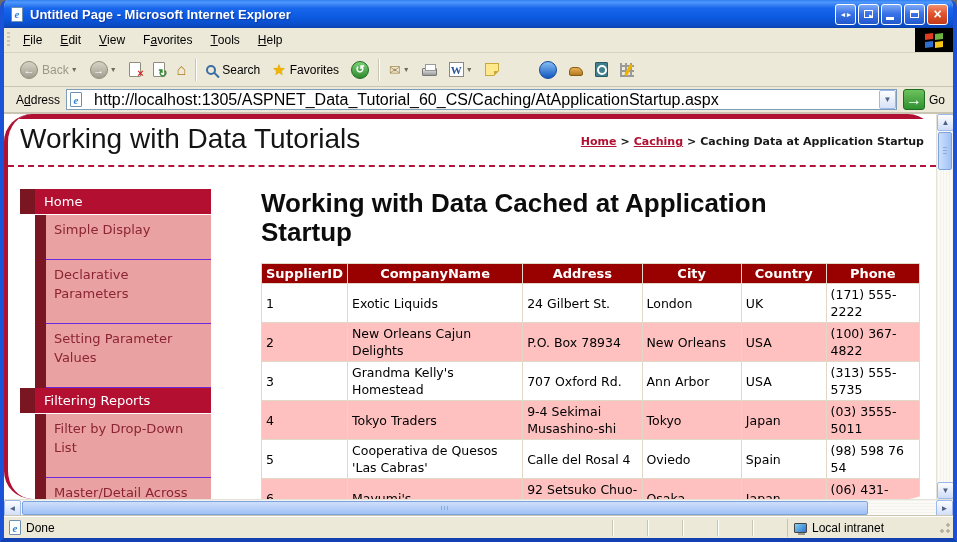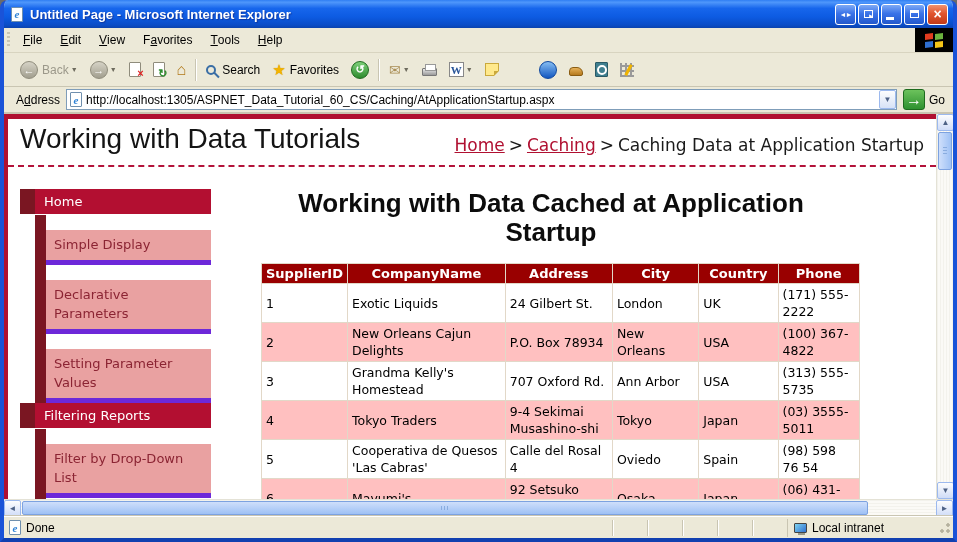--- a/index.html
+++ b/index.html
@@ -78,52 +78,52 @@
   .gridi{ width:14px; height:14px; background:
       repeating-linear-gradient(0deg,#9a9a9a 0 2px,transparent 2px 5px),
       repeating-linear-gradient(90deg,#9a9a9a 0 2px,transparent 2px 5px); position:relative; }
   .gridi::after{ content:""; position:absolute; width:3px; height:12px; background:#f0b400; transform:rotate(28deg); left:7px; top:1px; }
   .tgap{ width:28px; }
 
   
   .addressbar{ height:27px; flex:0 0 27px; display:flex; align-items:center; background:#ece9d8; border-bottom:2px solid #c9c5b2; padding-right:4px; }
   .addr-label{ font-size:12px; color:#000; margin:0 6px 0 2px; }
   .addr-field{ flex:1; height:21px; background:#fff; border:1px solid #7f9db9; display:flex; align-items:center; padding-left:3px; }
-  .addr-url{ flex:1; font-size:12px; color:#000; margin-left:4px; white-space:nowrap; overflow:hidden; }
+  .addr-url{ flex:1; font-size:16px; color:#000; margin-left:12px; white-space:nowrap; overflow:hidden; }
   .addr-drop{ width:17px; height:19px; background:linear-gradient(180deg,#fdfdfd,#d7e2f7); border:1px solid #9cb9ee; border-radius:2px; display:flex; align-items:center; justify-content:center; font-size:8px; color:#4d6185; cursor:pointer; }
   .gobtn{ width:22px; height:21px; margin:0 4px 0 6px; border-radius:3px; border:1px solid #1e6b1e;
     background:linear-gradient(180deg,#6cc25c,#2e9130); color:#fff; font-weight:bold; display:flex; align-items:center; justify-content:center; cursor:pointer; }
   .golabel{ font-size:12px; color:#000; margin-right:4px; cursor:pointer; }
 
   
   .content{ flex:1; position:relative; background:#fff; overflow:hidden; }
-  .page{ position:absolute; left:0; top:0; right:17px; bottom:0; overflow:hidden; background:#fff; border-left:4px solid #b01031; font-family:"DejaVu Sans",sans-serif; }
+  .page{ position:absolute; left:0; top:0; right:17px; bottom:0; overflow:hidden; background:#fff; border-left:4px solid #b01031; font-family:"DejaVu Sans",sans-serif;border-radius:28px; }
   .redbar{ height:5px; background:#b01031; }
   .pg-header{ display:flex; justify-content:space-between; padding:4px 12px 10px 12px; border-bottom:2px dashed #b3123a; }
   .site-title{ font-family:"Liberation Sans",sans-serif; font-size:28px; font-weight:400; color:#141414; letter-spacing:0; }
-  .breadcrumb{ margin-top:12px; font-size:17px; font-weight:normal; color:#1a1a1a; white-space:nowrap; }
+  .breadcrumb{ margin-top:12px; font-size:11px; font-weight:bold; color:#1a1a1a; white-space:nowrap; }
   .breadcrumb a{ color:#b01031; text-decoration:underline; cursor:pointer; }
   .breadcrumb .sep{ margin:0 4px; }
 
   .pg-body{ display:flex; padding:22px 0 0 12px; }
 
   
   .sidebar{ width:191px; flex:0 0 191px; }
   .side-top{ display:flex; height:25px; margin-bottom:1px; cursor:pointer; }
   .side-top .notch{ width:15px; background:#7a1622; }
   .side-top .bar{ flex:1; background:#b30f31; color:#fff; display:flex; align-items:center; padding-left:9px; font-size:13px; }
   .side-sub{ display:flex; margin-left:15px; cursor:pointer; }
   .side-sub .stripe{ width:11px; background:#7a1622; }
-  .side-sub .bar{ flex:1; background:#e9a1a1; color:#8b2433; padding:5px 8px 6px 8px; font-size:13px; line-height:19px; border-bottom:5px solid #6d28d9;margin-top:15px; }
+  .side-sub .bar{ flex:1; background:#e9a1a1; color:#8b2433; padding:5px 8px 20px 8px; font-size:13px; line-height:19px; border-bottom:1px solid #6d28d9; }
   .side-sub:first-of-type .bar{ border-top:1px solid #b30f31; }
 
   
   .main{ margin-left:50px; width:662px; }
-  .main-heading{ font-family:"Liberation Sans",sans-serif; font-size:26px; font-weight:bold; color:#0c0c0c; line-height:1.12; max-width:580px; margin-bottom:16px;text-align:center; }
-  table.grid{ border-collapse:collapse; width:599px; font-size:12.5px; color:#000; }
+  .main-heading{ font-family:"Liberation Sans",sans-serif; font-size:26px; font-weight:bold; color:#0c0c0c; line-height:1.12; max-width:580px; margin-bottom:16px; }
+  table.grid{ border-collapse:collapse; width:659px; font-size:12.5px; color:#000; }
   table.grid th{ background:#990000; color:#fff; font-weight:bold; text-align:center; padding:2px 4px; border:1px solid #e2d8c8; font-size:13px; }
   table.grid td{ padding:2px 4px; border:1px solid #e2d8c8; vertical-align:middle; line-height:17px; }
   tr.alt td{ background:#ffc0c0; }
   .col-sid{width:84px;} .col-cn{width:176px;} .col-ad{width:120px;} .col-ci{width:100px;} .col-co{width:85px;} .col-ph{width:94px;}
 
   
   .vscroll{ position:absolute; top:0; right:0; bottom:0; width:17px; background:repeating-linear-gradient(90deg,#f3f2ec 0 1px,#fbfaf6 1px 3px); border-left:1px solid #e4e2d6; display:flex; flex-direction:column; }
   .sbtn{ width:17px; height:17px; flex:0 0 17px; background:linear-gradient(180deg,#fdfdfd,#cfdcf8); border:1px solid #9cb9ee; border-radius:2px; color:#4d6185; font-size:8px; display:flex; align-items:center; justify-content:center; cursor:pointer; }
   .vthumb{ height:38px; margin:1px 1px; background:linear-gradient(90deg,#cfdffb,#9ec1f5); border:1px solid #7da2e0; border-radius:2px; position:relative; cursor:grab; }
   .vthumb::after{ content:""; position:absolute; left:4px; right:4px; top:14px; height:8px;

